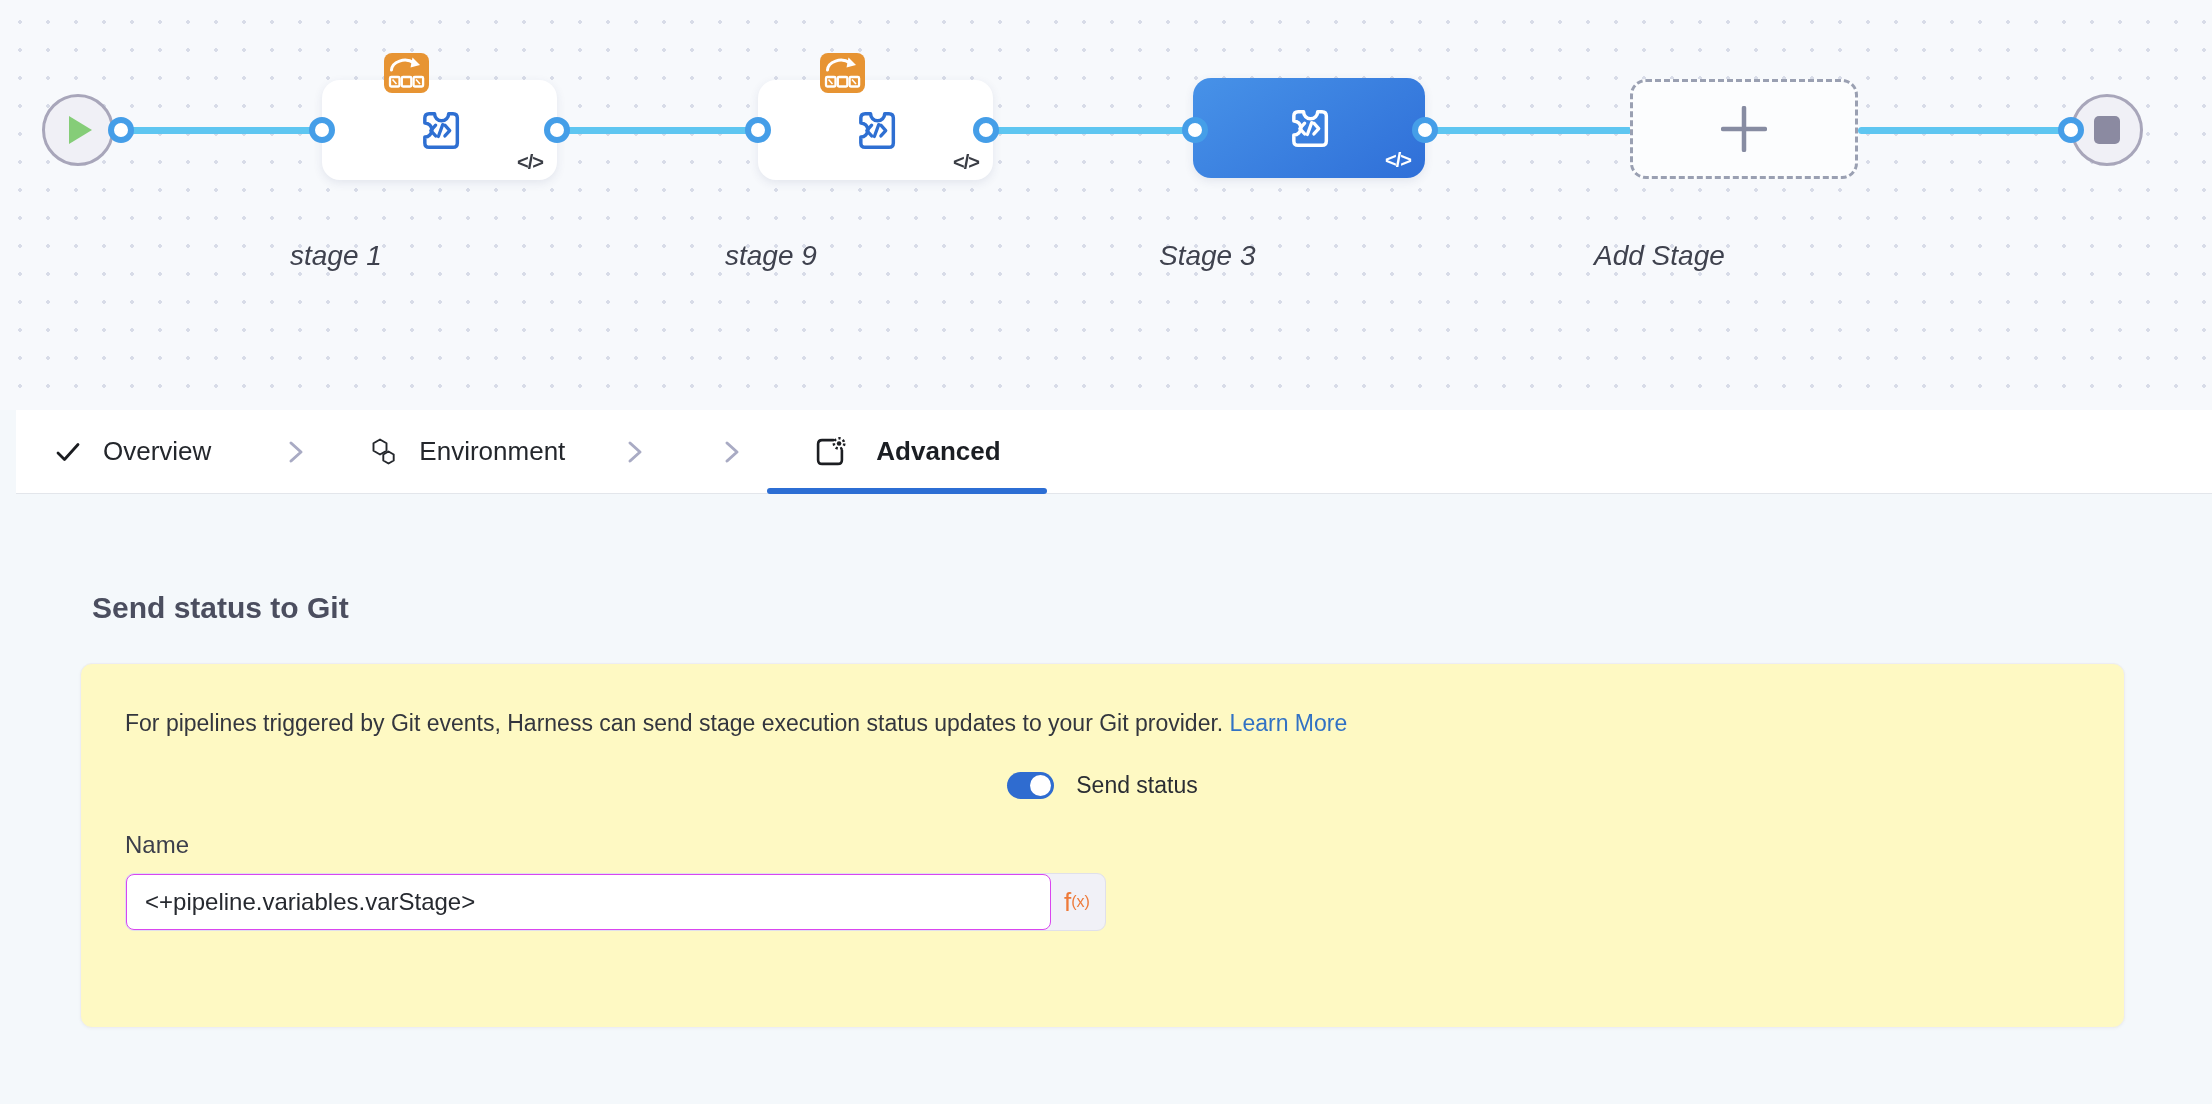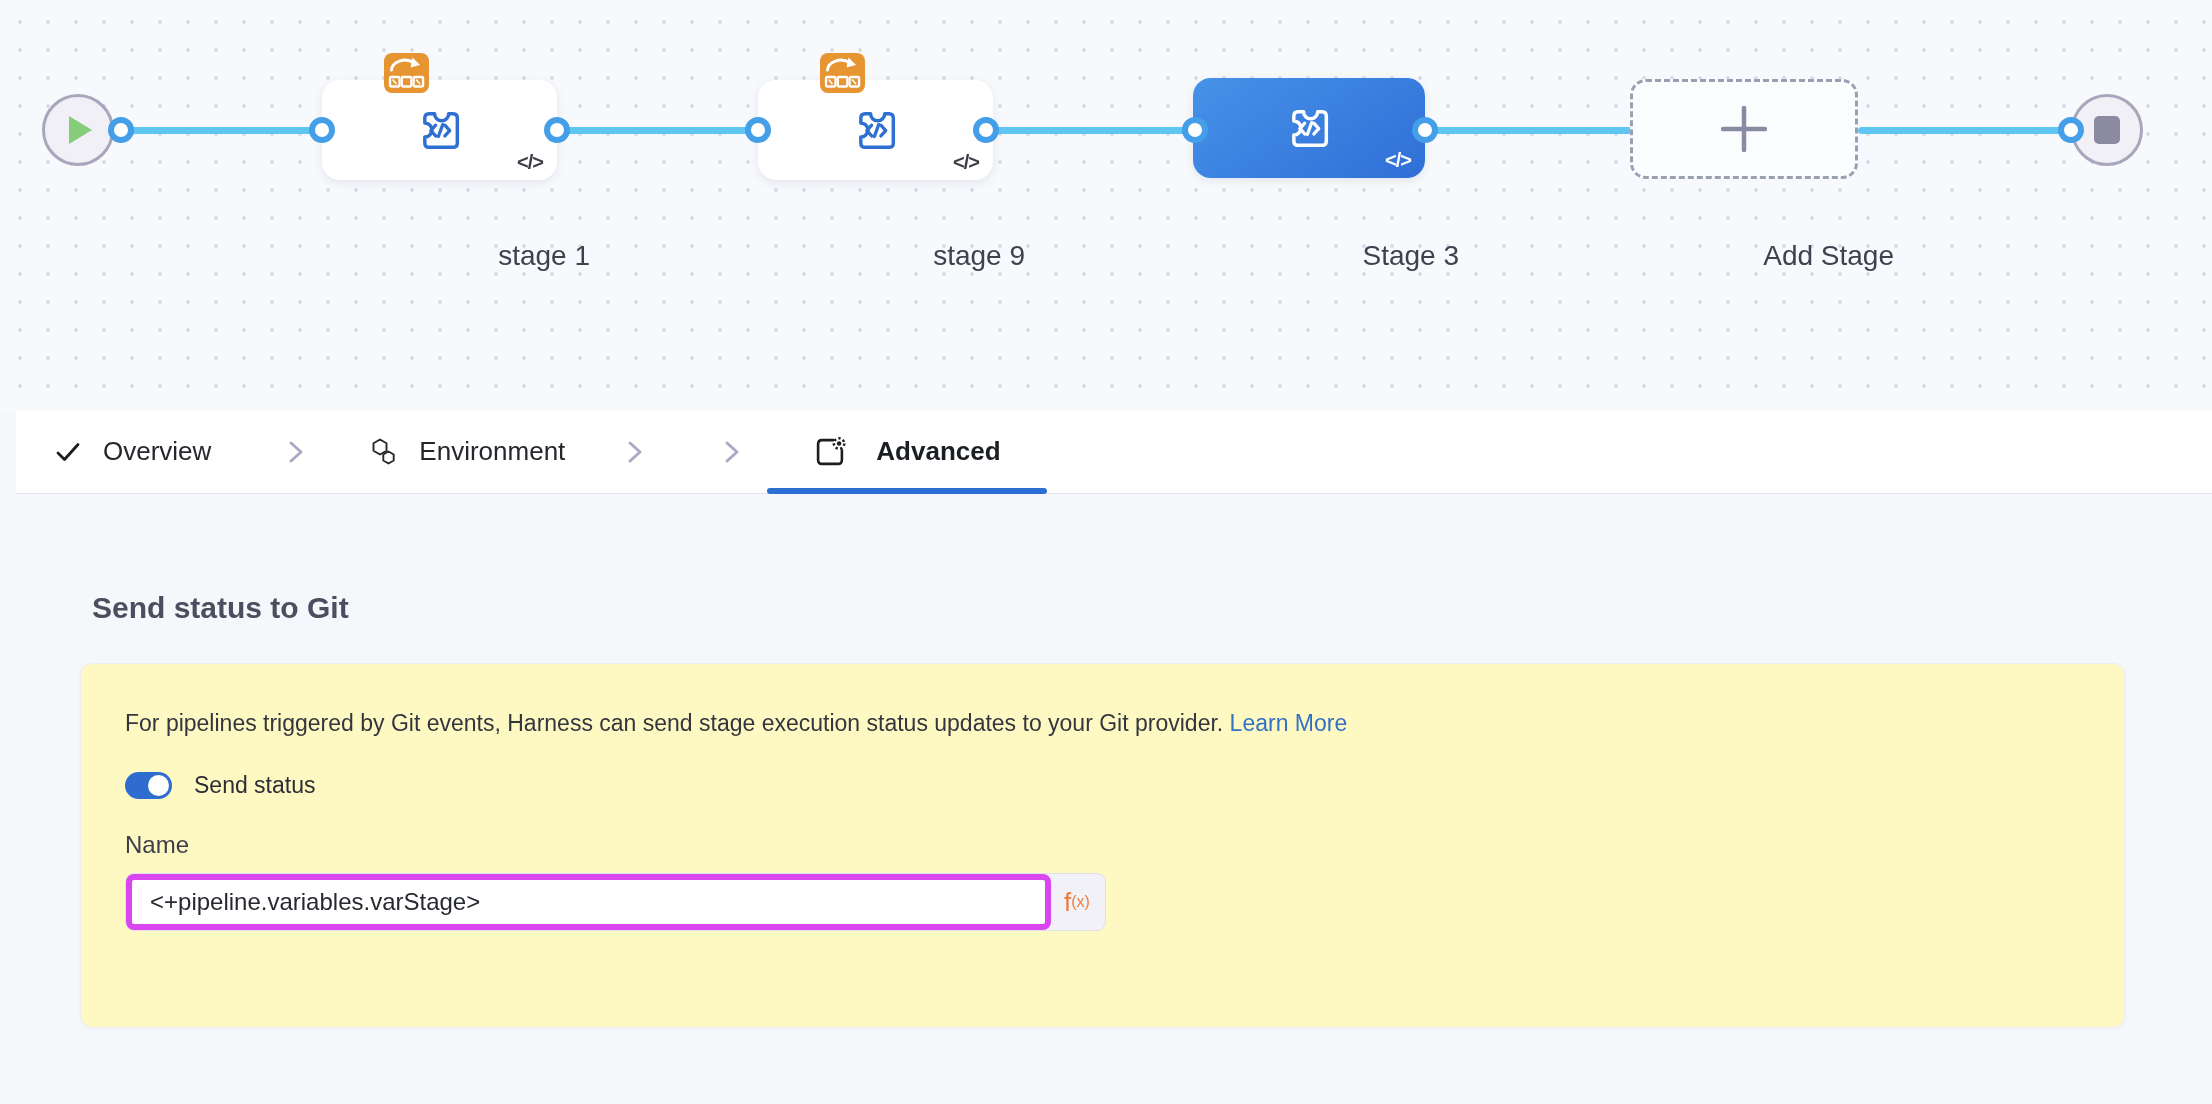--- a/index.html
+++ b/index.html
@@ -42,22 +42,22 @@
   .badge {
     position:absolute; width:45px; height:40px; border-radius:8px; background:#e79433;
     z-index:3; display:flex; align-items:center; justify-content:center;
   }
   .add-stage {
     position:absolute; left:1630px; top:79px; width:228px; height:100px;
     border:3.5px dashed #9aa0b2; border-radius:16px; background:#fcfdfe;
     display:flex; align-items:center; justify-content:center; z-index:2;
   }
   .stage-label {
-    position:absolute; top:240px; width:300px; text-align:right;
-    font-size:28px; color:#3f424e; z-index:2;
+    position:absolute; top:240px; width:300px; text-align:left;
+    font-size:28px; color:#3f424e; z-index:2;font-style:italic;
   }
   .stop-square { width:26px; height:28px; background:#8b8aa1; border-radius:5px; }
 
   
   .tabbar {
     position:absolute; left:16px; top:410px; width:2212px; height:84px;
     background:#ffffff; border-bottom:1px solid #e3e6eb;
     display:flex; align-items:center; z-index:5;
   }
   .tab { display:flex; align-items:center; height:84px; position:relative; }
@@ -73,36 +73,36 @@
   .content { position:absolute; left:0; top:494px; width:2212px; height:610px; background:#f4f8fb; }
   .panel-heading { position:absolute; left:92px; top:97px; font-size:30px; font-weight:700; color:#4b4e5f; }
   .panel-card {
     position:absolute; left:80px; top:169px; right:87px; height:365px;
     background:#fef9c3; border:1px solid #ededf3; border-radius:12px;
     box-shadow:0 1px 3px rgba(45,62,110,0.04);
     padding:44px 44px 0 44px;
   }
   .panel-desc { font-size:23px; color:#33363e; line-height:30px; }
   .learn-more { color:#3272c4; text-decoration:none; cursor:pointer; }
-  .toggle-row { margin-top:34px; display:flex; align-items:center; }
+  .toggle-row { margin-top:34px; display:flex; align-items:center;justify-content:center; }
   .toggle {
     position:relative; width:47px; height:27px; border-radius:14px; background:#2f6cd0; cursor:pointer;
   }
   .toggle-knob {
     position:absolute; right:3px; top:3px; width:21px; height:21px; border-radius:50%; background:#ffffff;
   }
   .toggle-label { margin-left:22px; font-size:23px; color:#2a2d33; }
   .name-label { margin-top:32px; font-size:24px; font-weight:500; color:#3c3f4b; }
   .input-group {
     margin-top:14px; position:relative; width:981px; height:58px;
     background:#f1f1f7; border:1px solid #e0e0ea; border-radius:9px;
   }
   .text-input {
     position:absolute; left:0; top:0; height:56px; width:925px;
-    background:#ffffff; border:6px solid #d946ef; border-radius:8px;
+    background:#ffffff; border:1px solid #d946ef; border-radius:8px;
     font-size:24px; color:#26292f; padding:0 18px;
     font-family:"Liberation Sans","DejaVu Sans",sans-serif; outline:none;
   }
   .fx-btn {
     position:absolute; right:0; top:0; width:56px; height:56px;
     display:flex; align-items:center; justify-content:center;
     color:#ee7a3a; font-size:26px; cursor:pointer;
   }
   .fx-btn sub { font-size:16px; }
 </style>

